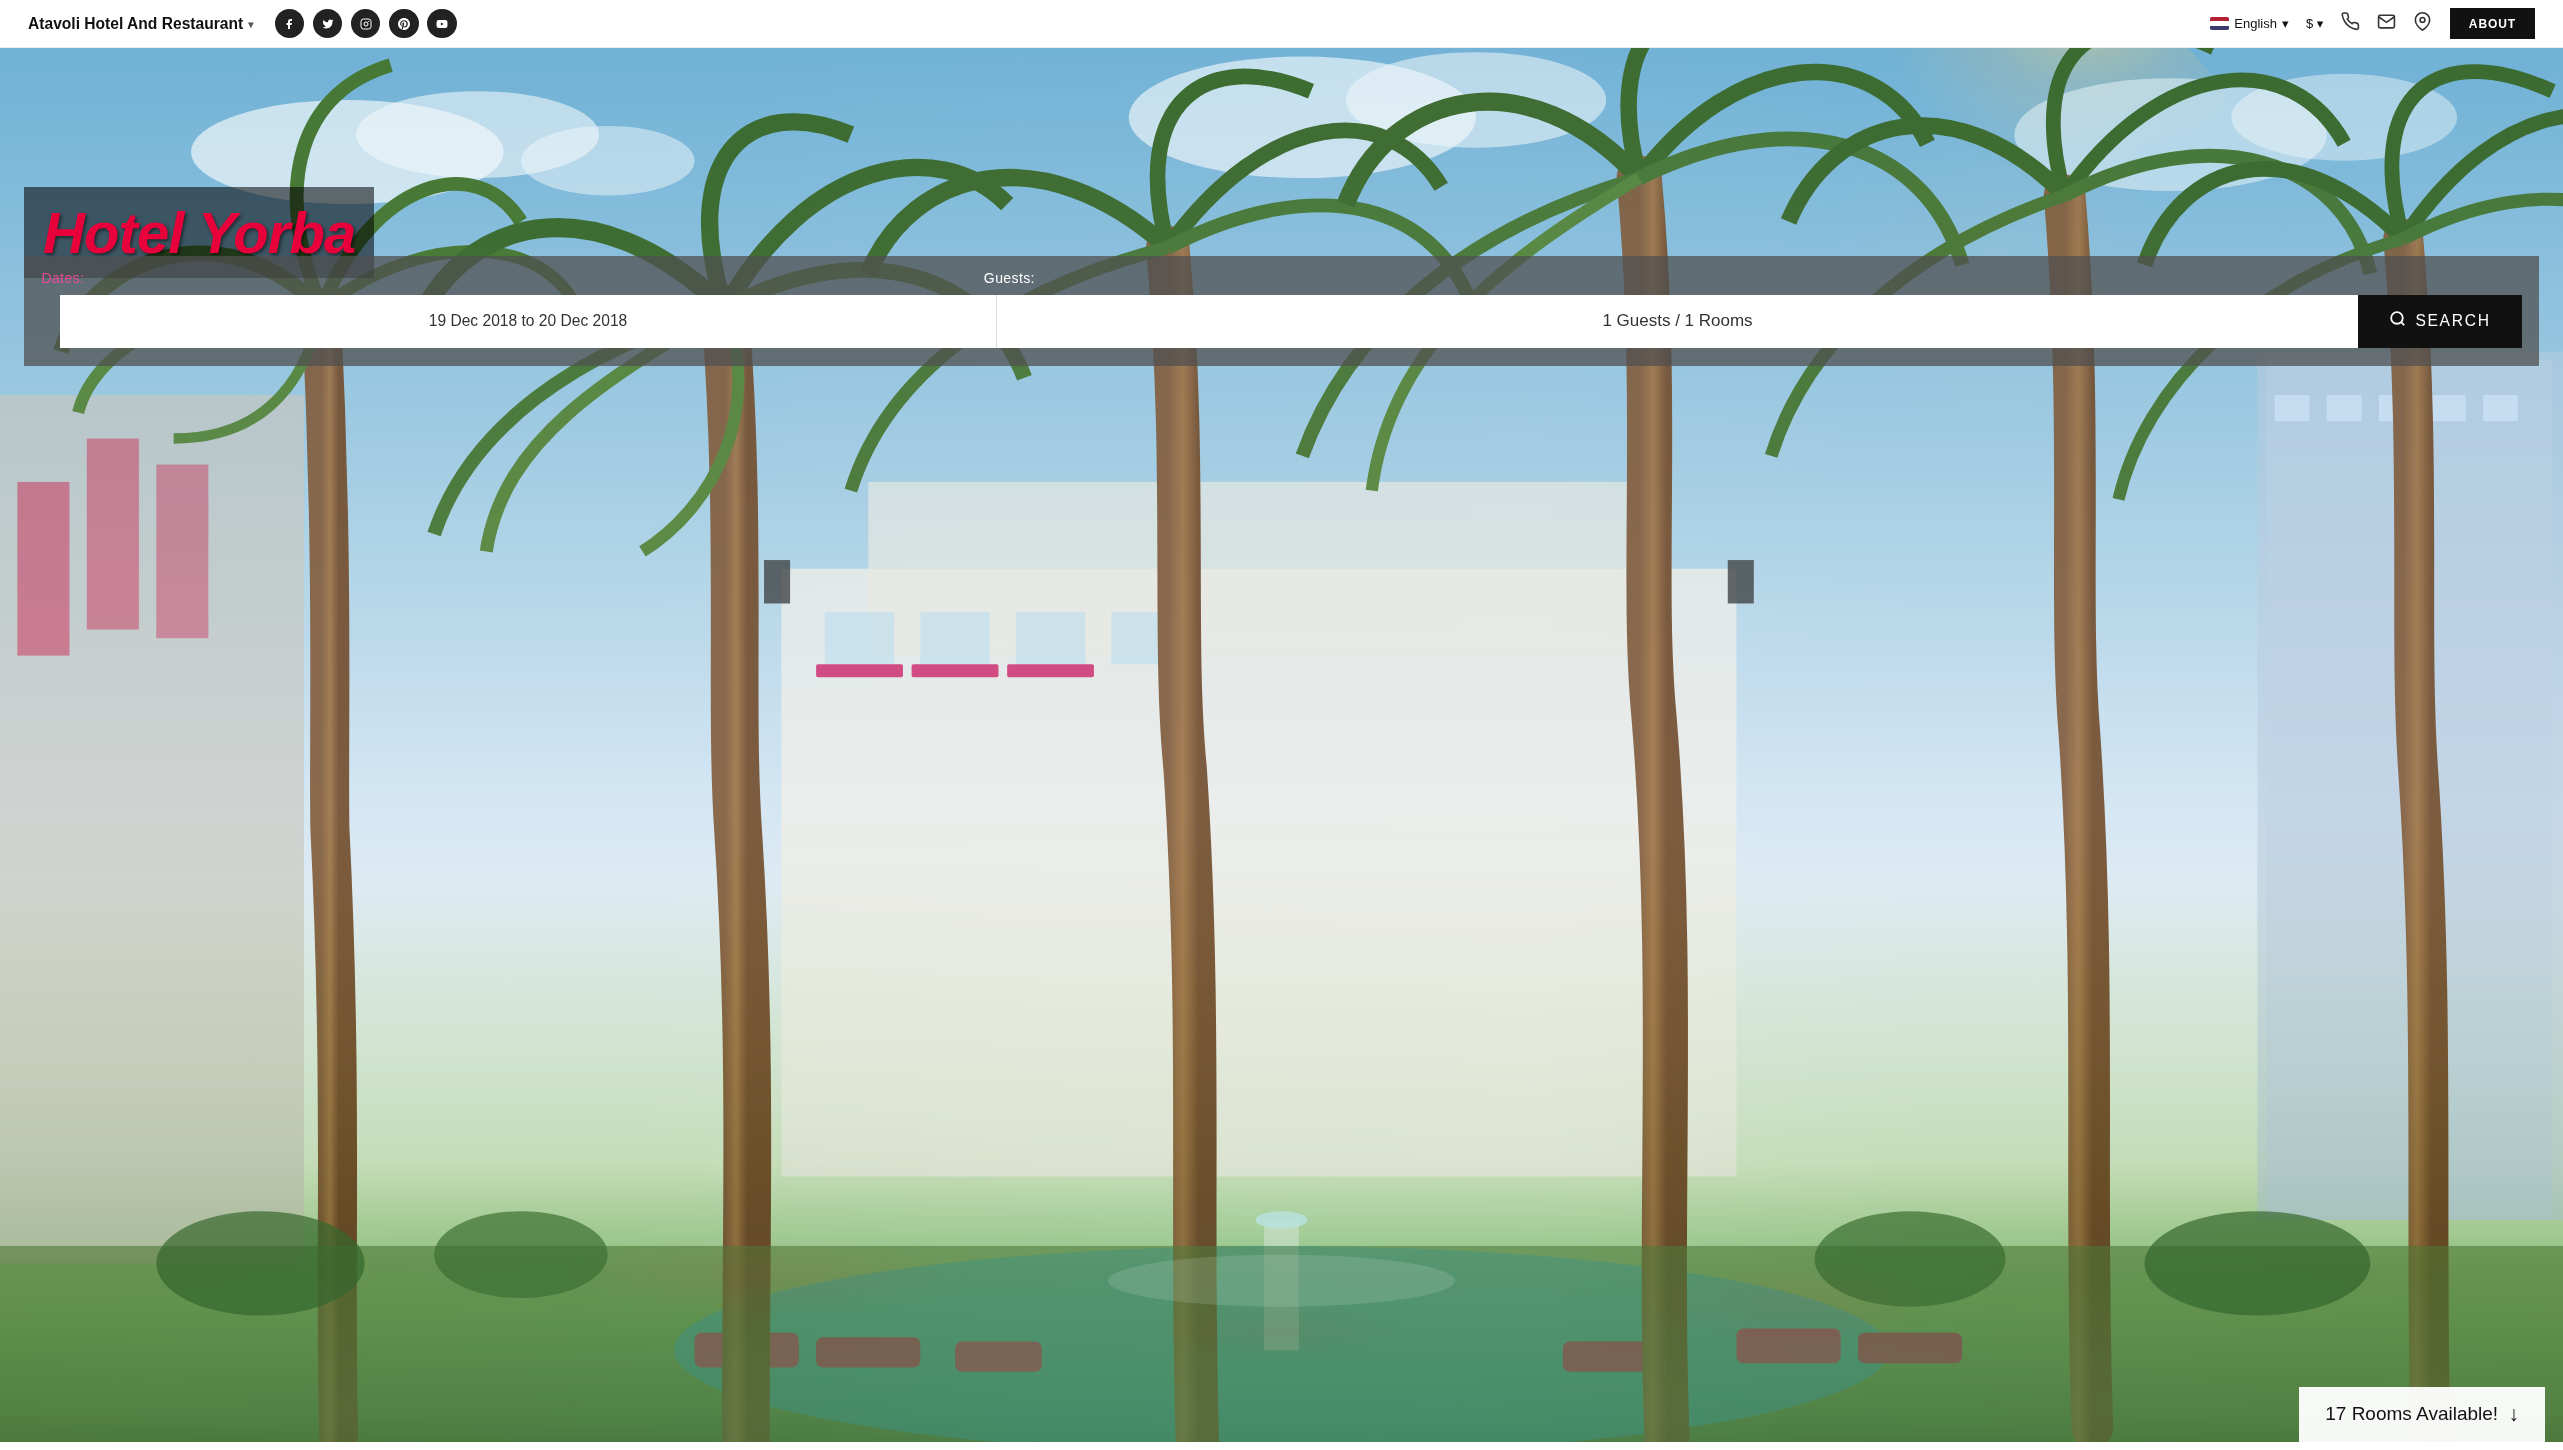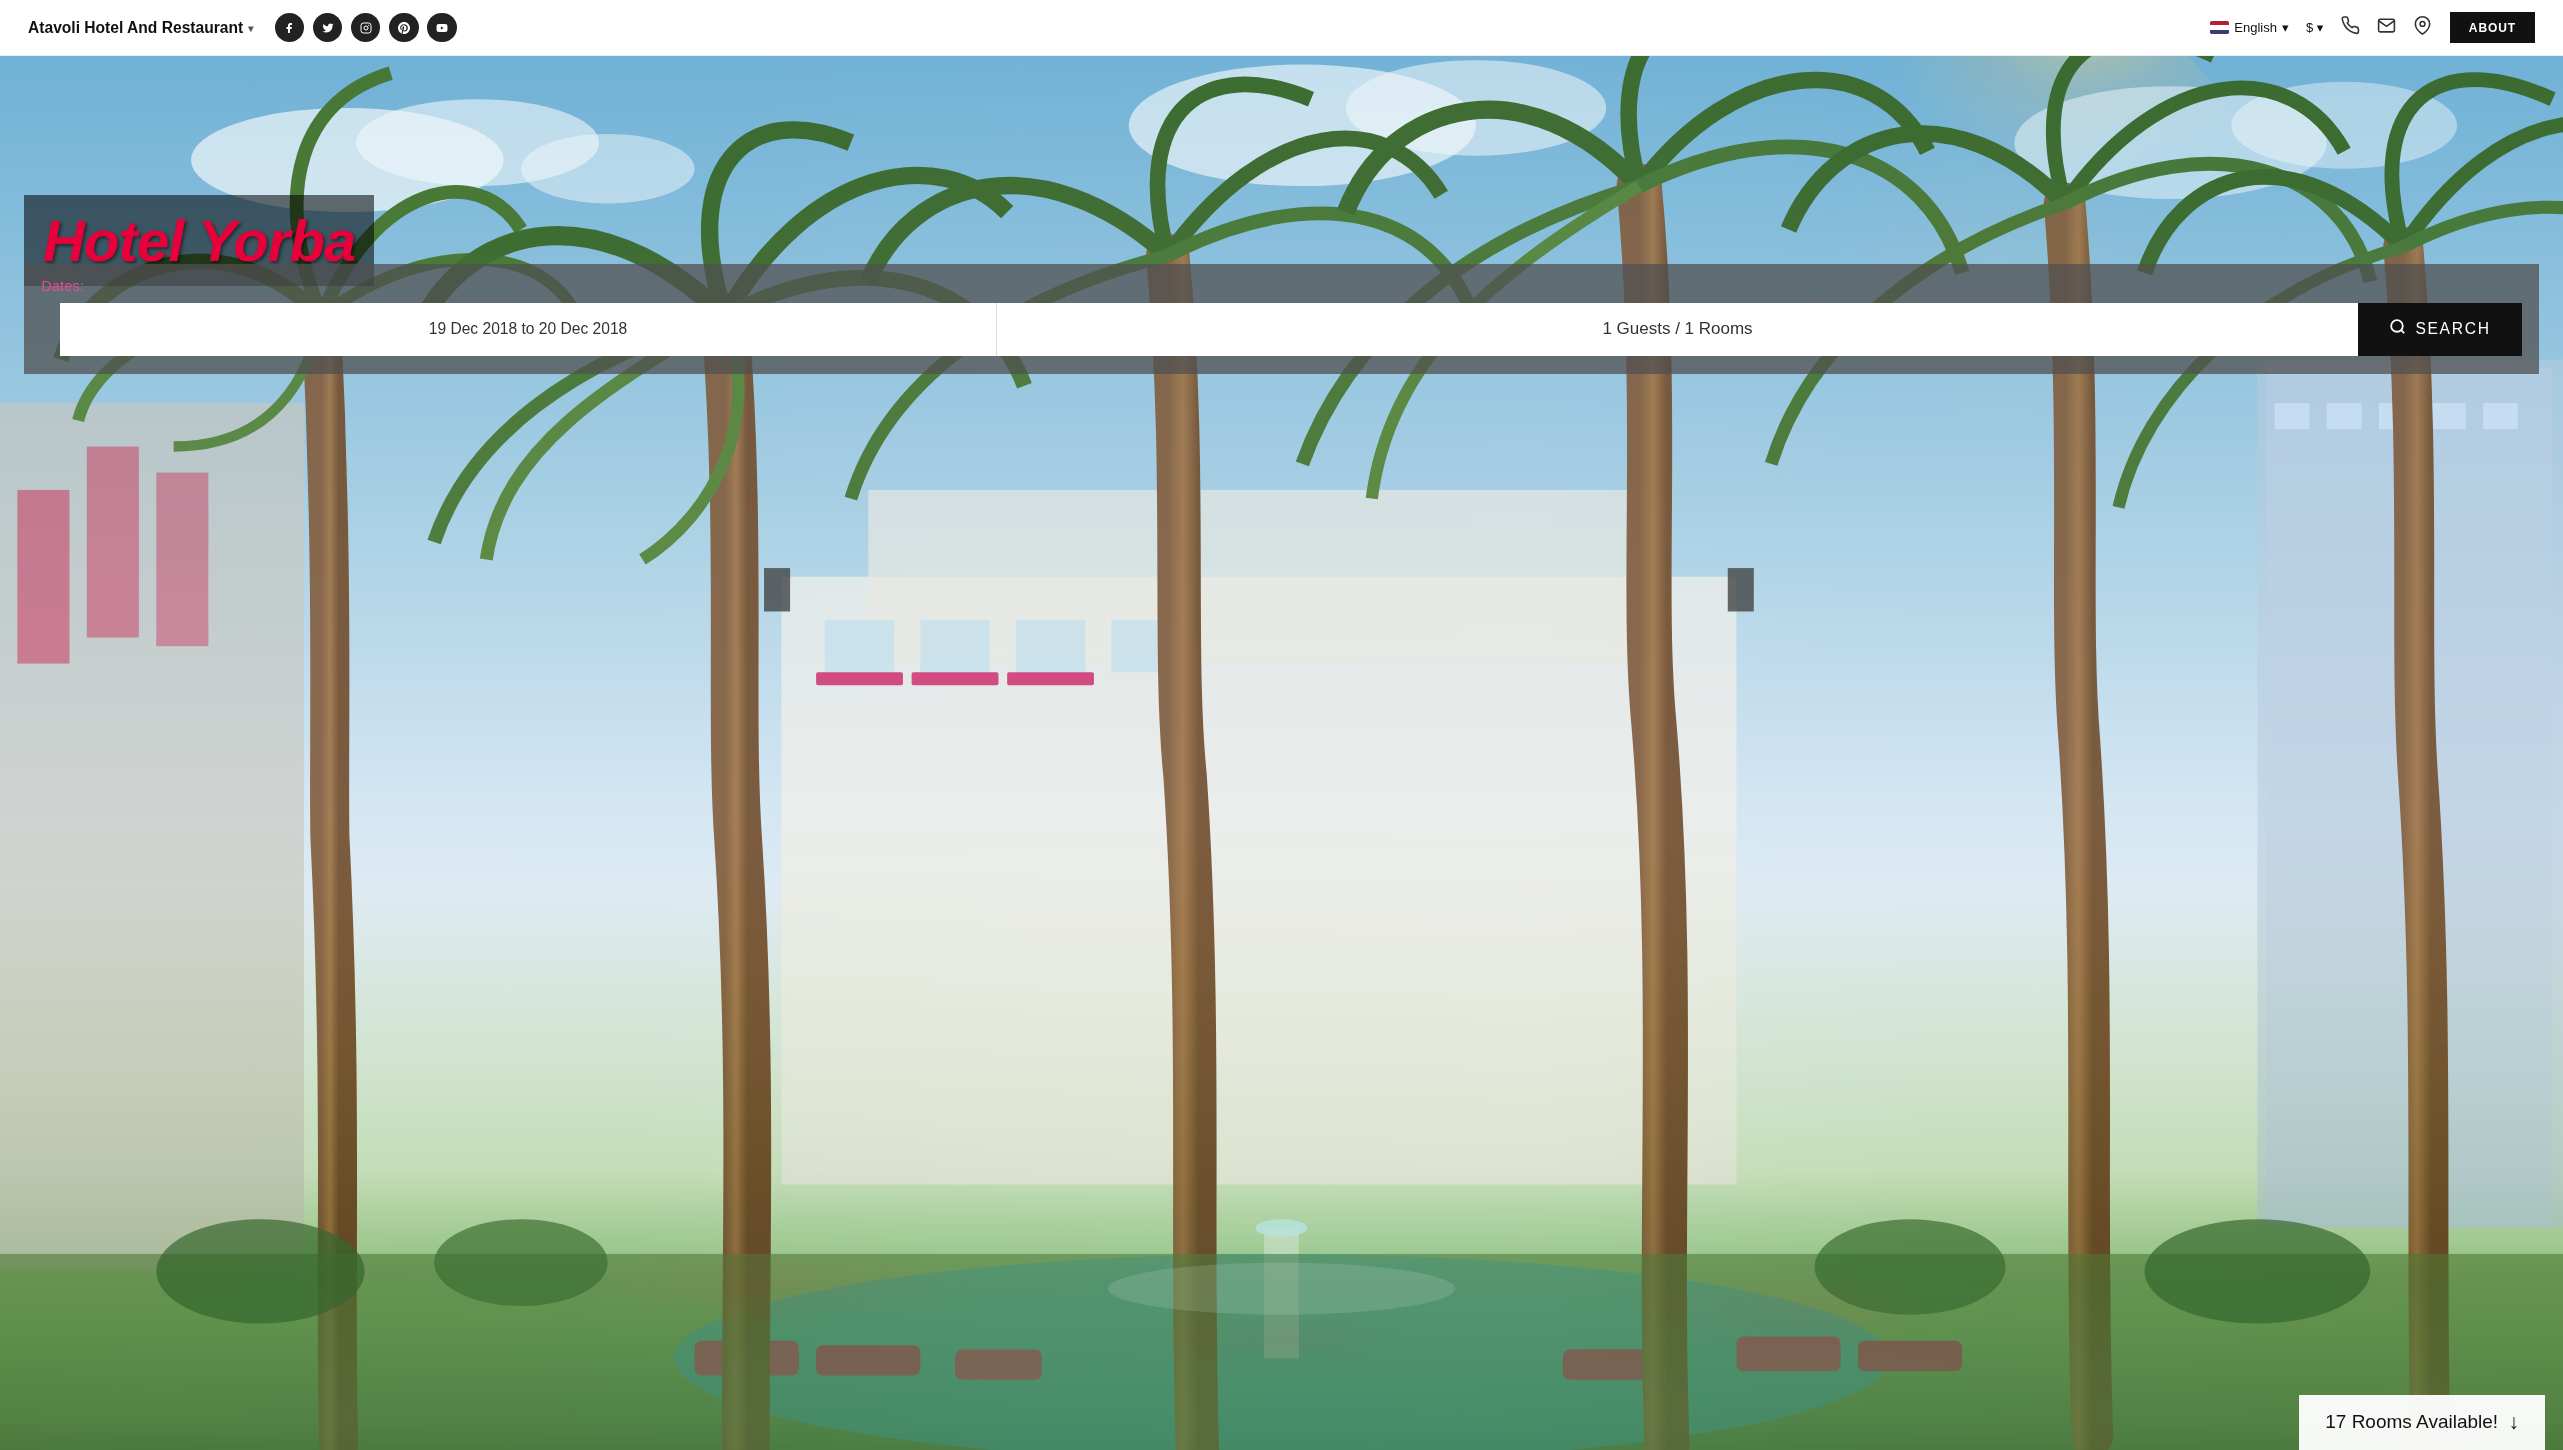--- a/index.html
+++ b/index.html
@@ -4,21 +4,21 @@
   <style>
     * { margin: 0; padding: 0; box-sizing: border-box; }
     body { font-family: Arial, sans-serif; background: #fff; overflow-x: hidden; }
 
     
     .navbar {
       display: flex;
       align-items: center;
       justify-content: space-between;
       padding: 16px 28px;
-      height: 56px;
+      height: 48px;
       background: #fff;
       border-bottom: 0.9px solid #eee;
       position: relative;
       z-index: 100;
     }
     .navbar-left {
       display: flex;
       align-items: center;
       gap: 21px;
     }
@@ -509,20 +509,21 @@
   </svg>
 
   <div class="hotel-name-badge">
     <span class="hotel-name">Hotel Yorba</span>
   </div>
 
   <div class="search-container">
     <div class="search-bar">
       <div class="search-labels">
         <div class="label-dates">Dates:</div>
+        <div class="label-guests">Guests:</div>
       </div>
       <div class="search-inputs">
         <input class="date-input" type="text" readonly="" value="19 Dec 2018 to 20 Dec 2018" style="">
         <input class="guests-input" type="text" readonly="" value="1 Guests / 1 Rooms" style="">
         <button class="search-btn">
           <span class="search-icon-svg">
             <svg width="17.4" height="17.4" viewBox="0 0 24 24" fill="none" stroke="white" stroke-width="2.5">
               <circle cx="11" cy="11" r="8"></circle>
               <line x1="21" y1="21" x2="16.65" y2="16.65"></line>
             </svg>

